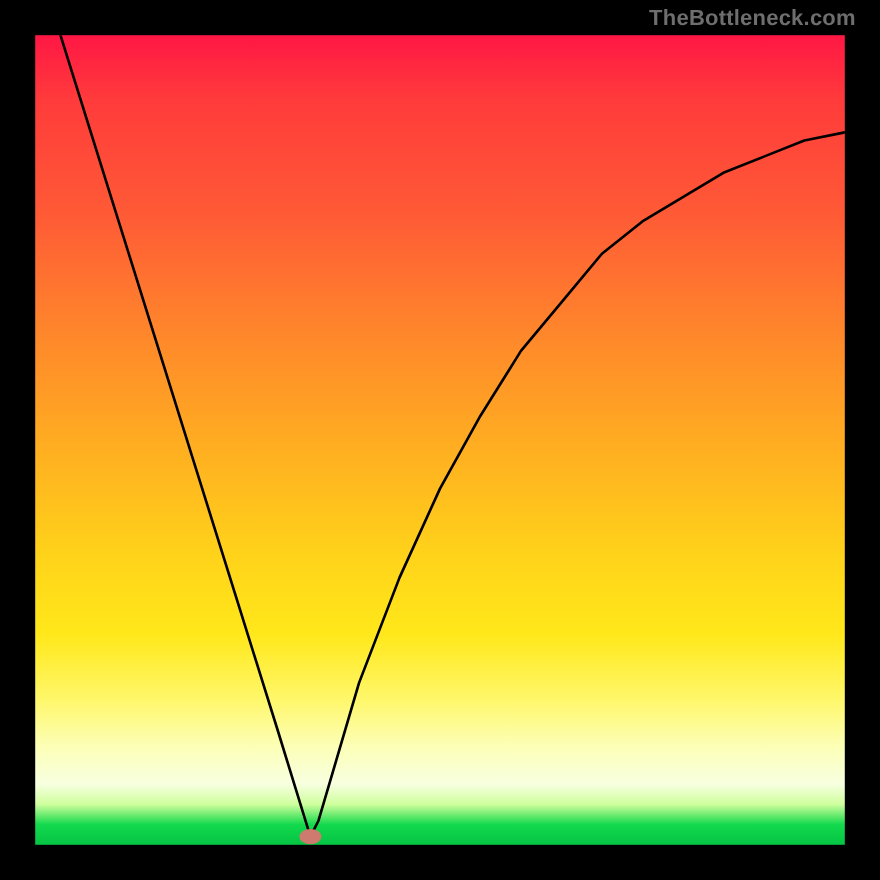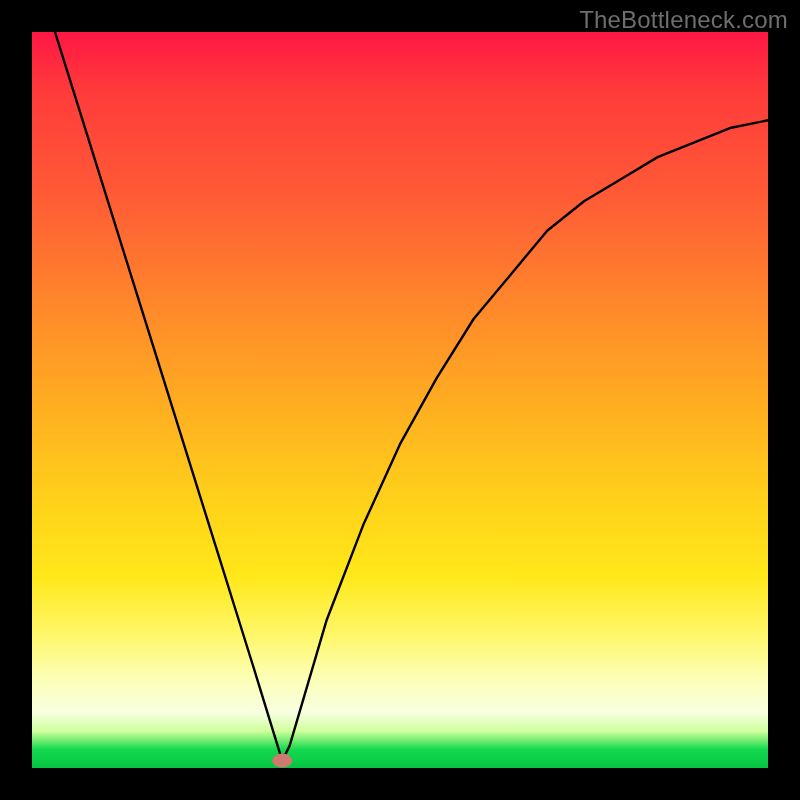--- a/index.html
+++ b/index.html
@@ -39,25 +39,26 @@
       #f7ffe0 92.5%,
       #cfff9d 95%,
       #5fe86a 96.5%,
       #13d94e 97.5%,
       #05c443 100%
     );
   }
   .watermark {
     position: absolute;
     top: 6px;
-    right: 12px;
+    right: 22px;
     color: #6e6e6e;
-    font-size: 24px;
+    font-size: 20px;
     letter-spacing: 0.2px;
     user-select: none;
+    font-weight: bold;
   }
   svg.curve {
     position: absolute;
     left: 0;
     top: 0;
     width: 736px;
     height: 736px;
   }
 </style>
 </head>

